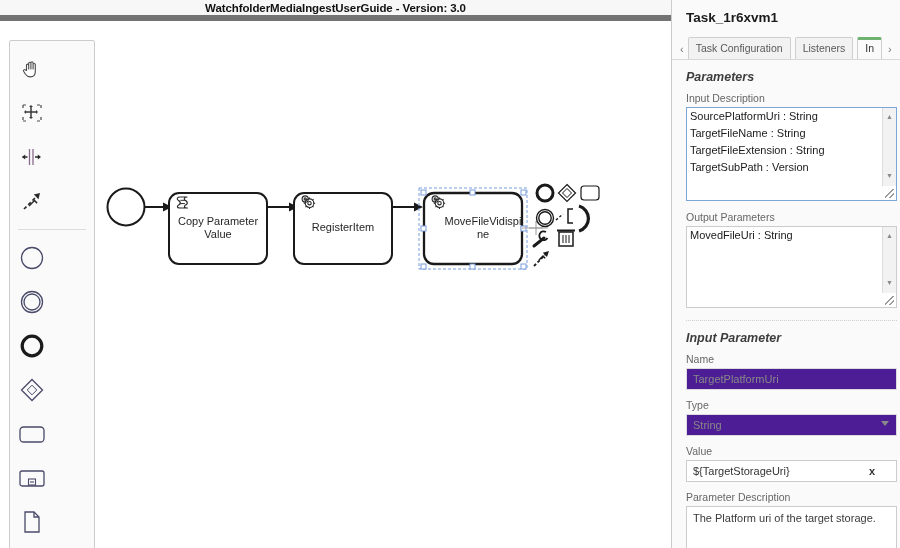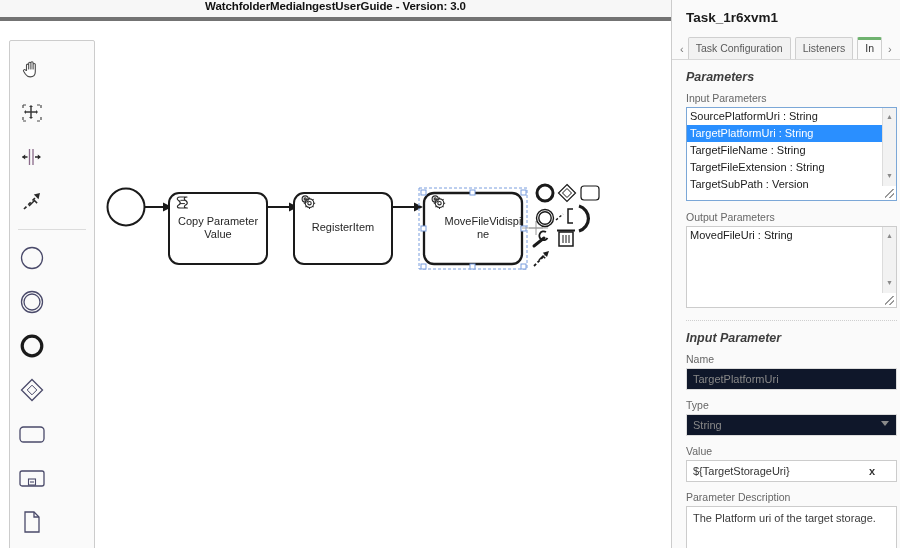--- a/index.html
+++ b/index.html
@@ -10,22 +10,22 @@
     overflow: hidden;
     font-family: "Liberation Sans", sans-serif;
     background: #ffffff;
   }
   #app { position: relative; width: 900px; height: 548px; }
 
   
   .topbar {
     position: absolute; left: 0; top: 0; width: 671px; height: 21px;
     background: #f7f7f7;
-    border-bottom: 4px solid #737373;
-    display: flex; justify-content: center;
+    border-bottom: 6px solid #737373;
+    display: flex; align-items: center; justify-content: center;
   }
   .topbar-title {
     font-size: 11.5px; font-weight: bold; color: #111;
     letter-spacing: -0.1px; white-space: nowrap;
   }
 
   
   .canvas {
     position: absolute; left: 0; top: 21px; width: 671px; height: 527px;
     background: #ffffff; overflow: hidden;
@@ -155,21 +155,21 @@
   }
   .txt-input {
     width: 100%; height: 22px;
     border: 1px solid #cccccc;
     background: #ffffff;
     font-size: 11px; color: #333;
     padding: 0 6px; line-height: 20px;
     font-family: "Liberation Sans", sans-serif;
   }
   .txt-input.readonly {
-    background: #0f172a; color: #888; border-color: #dcdcdc;
+    background: #4c1d95; color: #888; border-color: #dcdcdc;
   }
   .select-wrap { position: relative; }
   .select-wrap .caret {
     position: absolute; right: 8px; top: 7px;
     width: 0; height: 0;
     border-left: 4px solid transparent;
     border-right: 4px solid transparent;
     border-top: 5px solid #8a8a8a;
     pointer-events: none;
   }
@@ -404,25 +404,24 @@
       <div class="tab">Task Configuration</div>
       <div class="tab">Listeners</div>
       <div class="tab active">In</div>
       <div class="tab-next">›</div>
     </div>
 
     <div class="panel-body">
 
       <div class="section-title">Parameters</div>
 
-      <span class="field-label">Input Parameters</span>
+      <span class="field-label">Input Description</span>
       <div class="listbox" style="height:94px;">
         <div class="opts">
           <div class="opt">SourcePlatformUri : String</div>
-          <div class="opt sel">TargetPlatformUri : String</div>
           <div class="opt">TargetFileName : String</div>
           <div class="opt">TargetFileExtension : String</div>
           <div class="opt">TargetSubPath : Version</div>
         </div>
         <div class="vscroll">
           <div class="arr up">▲</div>
           <div class="arr dn">▼</div>
         </div>
         <div class="grip">
             <i></i>

